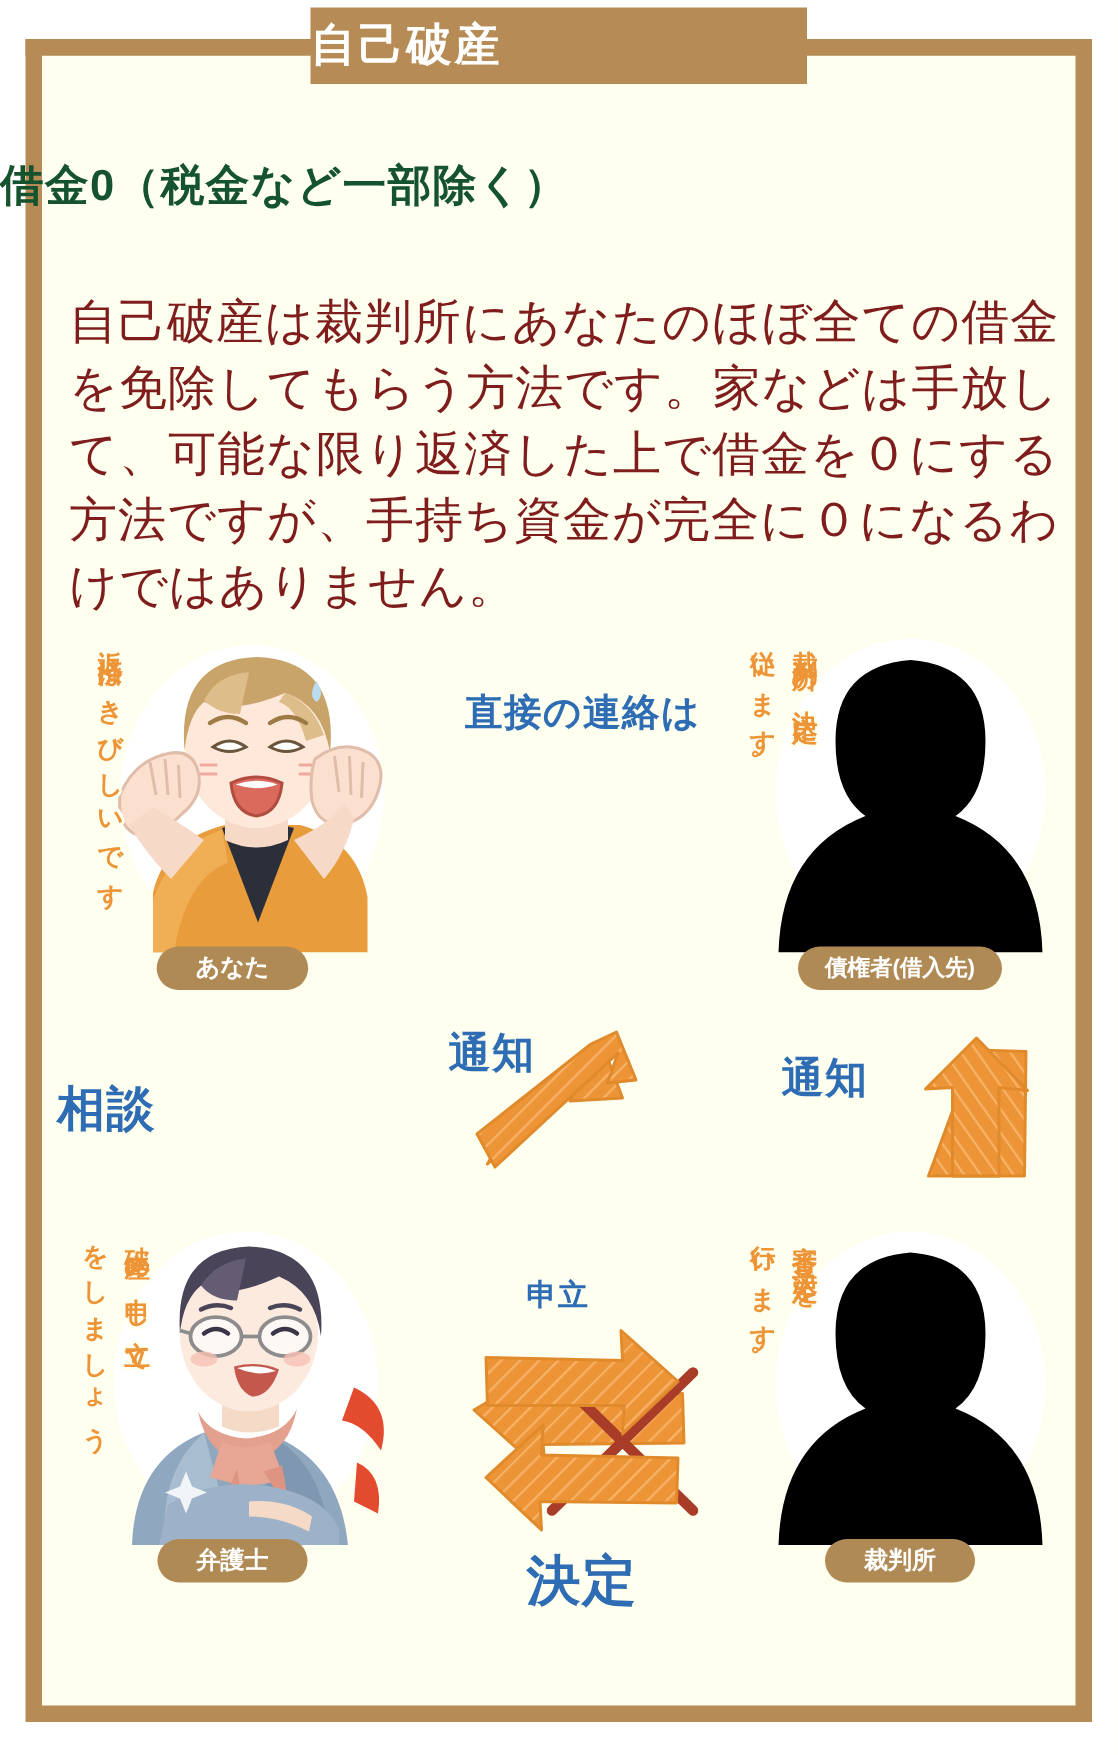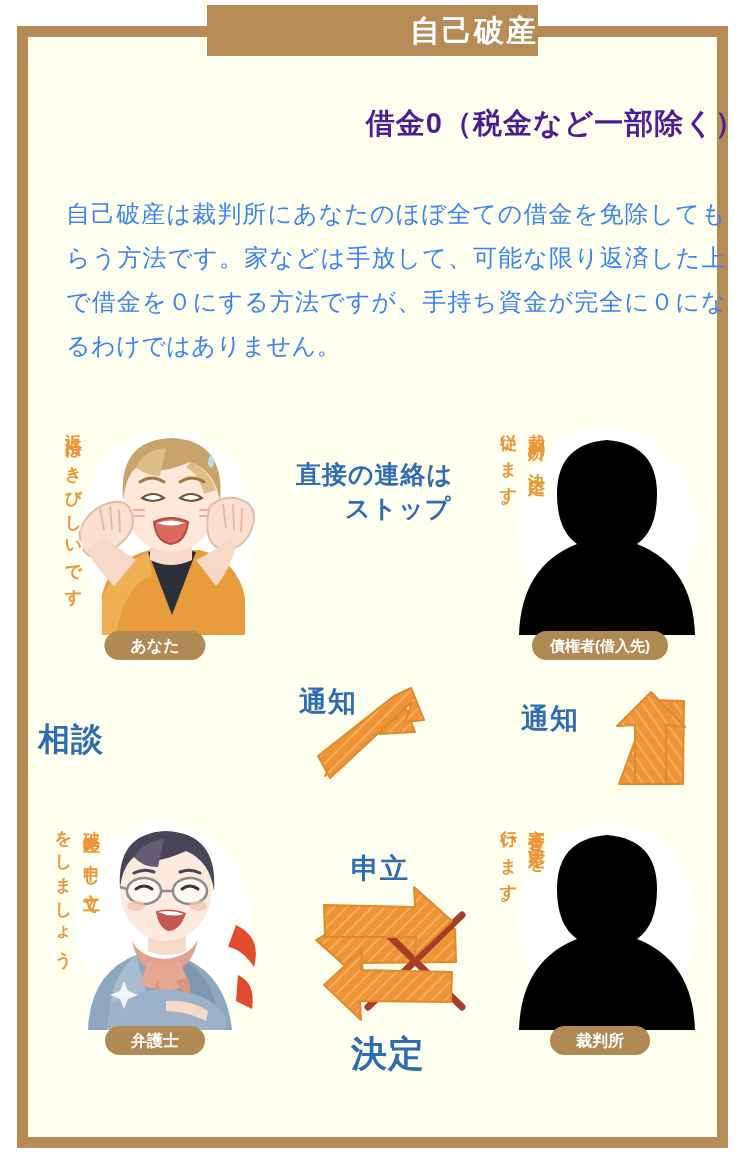--- a/index.html
+++ b/index.html
@@ -31,21 +31,21 @@
   #ribbon {
     position: absolute;
     left: 207px;
     top: 5px;
     width: 331px;
     height: 51px;
     background: #b78b55;
     z-index: 5;
     display: flex;
     align-items: center;
-    justify-content: flex-end;
+    justify-content: flex-start;
   }
   #ribbon-title {
     color: #ffffff;
     font-size: 30px;
     font-weight: bold;
     letter-spacing: 2px;
     line-height: 1;
   }
   .ribbon-tail {
     position: absolute;
@@ -56,37 +56,36 @@
   }
   #ribbon-tail-left  { left: 17px;  width: 190px; }
   #ribbon-tail-right { left: 538px; width: 190px; }
 
   
   #heading {
     position: absolute;
     left: 0;
     top: 104px;
     width: 745px;
-    text-align: right;
-    color: #4c1d95;
+    text-align: left;
+    color: #14532d;
     font-size: 29px;
     font-weight: bold;
     letter-spacing: 1px;
   }
   #body-text {
     position: absolute;
     left: 46px;
     top: 192px;
     width: 660px;
-    color: #3b82f6;
-    font-size: 24px;
+    color: #7f1d1d;
+    font-size: 32px;
     line-height: 44px;
     letter-spacing: 0.5px;
     text-align: justify;
-    margin-left: 20px;
   }
 
   
   #diagram { position: absolute; left: 0; top: 400px; width: 745px; height: 690px; }
 
   
   .person-card { position: absolute; width: 230px; height: 250px; }
   #card-you      { left: 40px;  top: 10px; }
   #card-creditor { left: 485px; top: 10px; }
   #card-lawyer   { left: 40px;  top: 405px; }
@@ -342,26 +341,25 @@
       <svg class="illus" viewBox="0 0 230 225">
         <ellipse cx="122" cy="118" rx="90" ry="102" fill="#ffffff"></ellipse>
         <path d="M34,225 Q36,156 92,134 Q72,120 72,84 Q72,34 122,30 Q172,34 172,84 Q172,120 152,134 Q208,156 210,225 Z" fill="#000000"></path>
       </svg>
     </div>
     <div class="vtext" style="right:168px; top:12px; height:218px;">審査・決定を</div>
     <div class="vtext" style="right:196px; top:12px; height:218px;">行います。</div>
     <div class="name-pill">裁判所</div>
   </div>
 
-  <div class="arrow-label" style="left:296px; top:58px;">直接の連絡は</div>
-  <div class="arrow-label" style="left:345px; top:92px;">ストップ</div>
+  <div class="arrow-label" style="left:310px; top:58px;">直接の連絡は</div>
 
   <div class="arrow-label" style="left:38px; top:318px; font-size:32px;">相談</div>
 
   <div class="arrow-label" style="left:299px; top:283px; font-size:28px;">通知</div>
 
   <div class="arrow-label" style="left:521px; top:300px; font-size:28px;">通知</div>
 
-  <div class="arrow-label" style="left:351px; top:450px; font-size:28px;">申立</div>
+  <div class="arrow-label" style="left:351px; top:450px; font-size:20px;">申立</div>
 
   <div class="arrow-label" style="left:351px; top:630px; font-size:36px;">決定</div>
 
 </div>
 
 </body></html>

